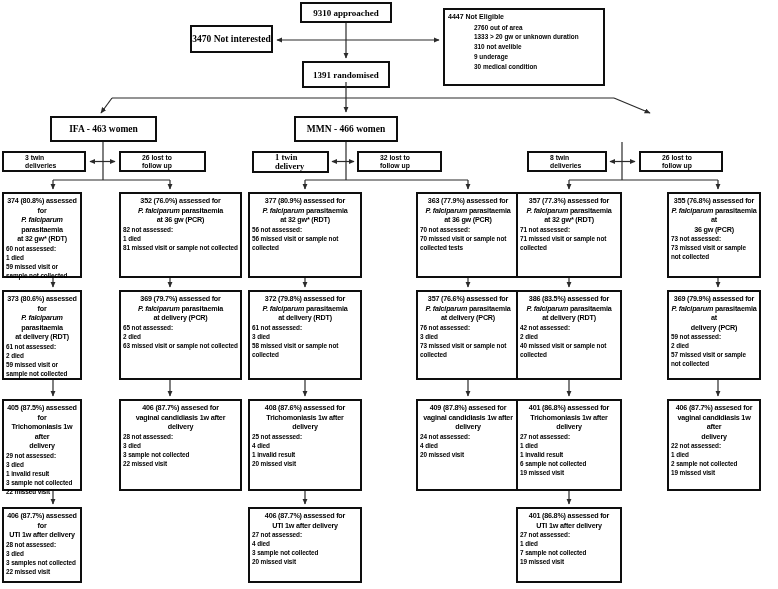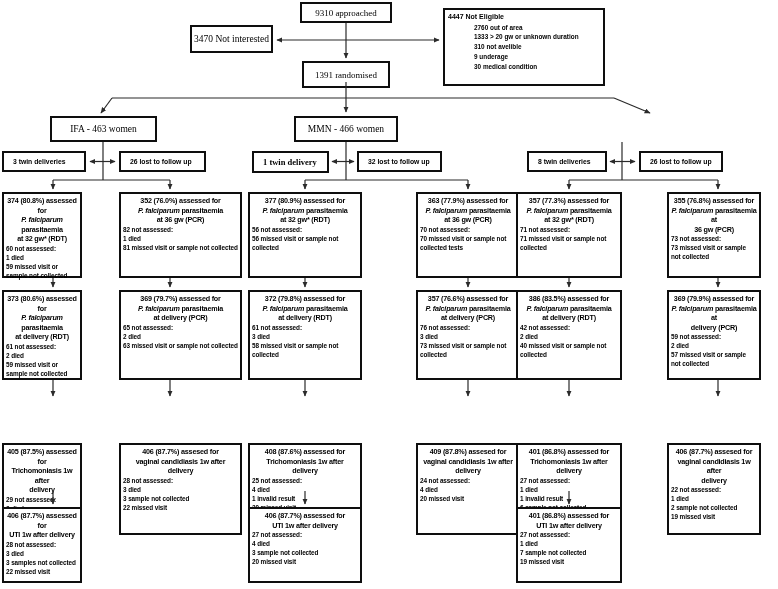--- a/index.html
+++ b/index.html
@@ -1,39 +1,39 @@
 <!DOCTYPE html>
 <html><head>
 <meta charset="utf-8">
 <style>
   html,body{margin:0;padding:0;background:#fff;}
   .canvas{position:relative;width:778px;height:589px;background:#fff;overflow:hidden;
           font-family:"Liberation Sans",sans-serif;color:#000;}
   .node{position:absolute;border:2.5px solid #0e0e0e;background:#fff;box-sizing:border-box;}
-  .serif{font-family:"Liberation Serif",serif;font-weight:normal;display:flex;
+  .serif{font-family:"Liberation Serif",serif;font-weight:bold;display:flex;
          align-items:center;justify-content:center;text-align:left;}
   .topbox{font-size:9px;}
   .armbox{top:116px;height:26px;font-size:9.5px;}
   .smallbox{border-width:2px;font-size:6.8px;font-weight:bold;display:flex;align-items:center;
-            padding:0 9px;line-height:1.05;}
+            padding:0 21px;line-height:1.05;}
   .twinrow{top:151px;height:21px;}
   .serifsmall{font-family:"Liberation Serif",serif;font-size:8.5px;justify-content:flex-start;}
   .ne{padding:2px 3px;}
   .ne-title{font-size:7px;font-weight:bold;line-height:1.5;}
   .ne-item{font-size:6.4px;font-weight:bold;margin-left:26px;line-height:1.55;}
   .abox{padding:2px 2px;}
   .head-line{font-size:7.2px;font-weight:bold;text-align:center;letter-spacing:-0.2px;line-height:1.32;}
   .detail-line{font-size:6.4px;font-weight:bold;text-align:left;line-height:1.42;letter-spacing:-0.1px;}
   
   .ifaL{left:2px;width:80px;}   .ifaR{left:119px;width:123px;}
   .mmnL{left:248px;width:114px;} .mmnR{left:416px;width:104px;}
   .lnsL{left:516px;width:106px;} .lnsR{left:667px;width:94px;}
   
   .r1{top:192px;height:86px;} .r2{top:290px;height:90px;}
-  .r3{top:399px;height:92px;margin-top:44px;} .r4{top:507px;height:76px;}
+  .r3{top:399px;height:92px;} .r4{top:507px;height:76px;}
   svg.wires{position:absolute;left:0;top:0;width:778px;height:589px;pointer-events:none;}
   svg.wires line{stroke:#2a2a2a;stroke-width:1.2;}
 </style>
 </head>
 <body>
 
 <div class="canvas">
 
   <div class="node serif topbox" style="left:300px;top:2px;width:92px;height:21px;">9310 approached</div>
   <div class="node serif" style="left:190px;top:25px;width:83px;height:28px;font-size:9.5px;">3470 Not interested</div>

